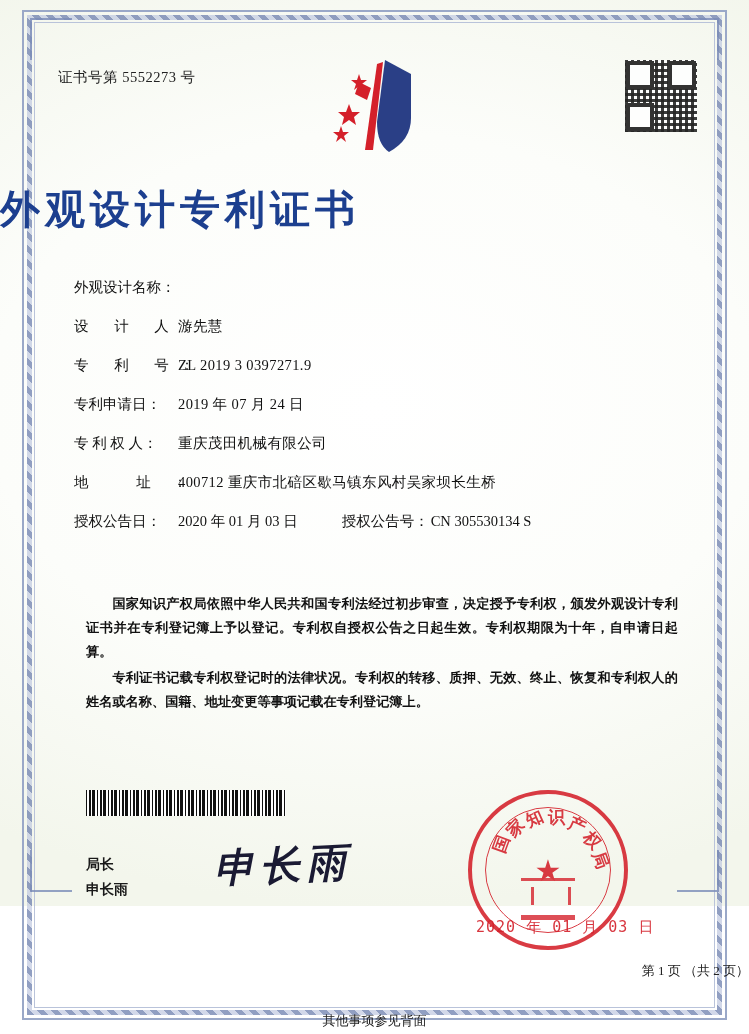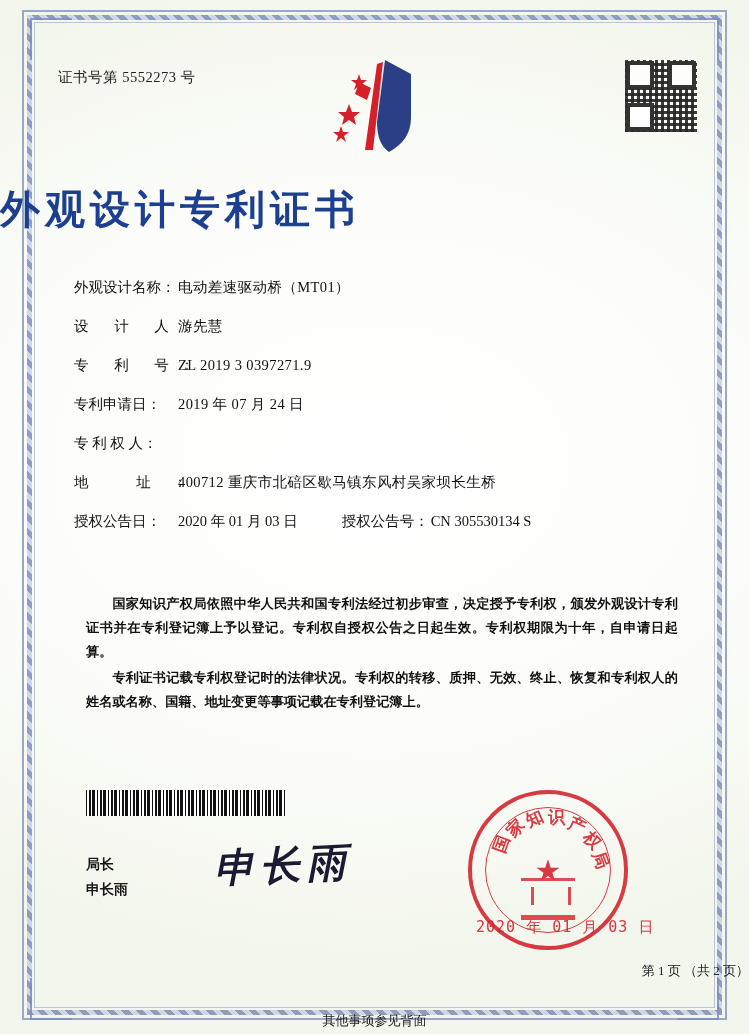--- a/index.html
+++ b/index.html
@@ -12,21 +12,21 @@
     height: 1034px;
     font-family: "Liberation Serif", "DejaVu Serif", serif;
     color: #1a1a1a;
     position: relative;
     overflow: hidden;
   }
   .page {
     position: absolute;
     left: 0; top: 0;
     width: 749px;
-    height: 1034px;
+    height: 906px;
     background:
       radial-gradient(ellipse 700px 500px at 50% 45%, #ffffff 0%, #fcfdfa 55%, #f3f6ec 100%);
   }
 
   
   .border-outer {
     position: absolute;
     left: 22px; top: 10px;
     width: 705px; height: 1010px;
     border: 2px solid #9aa8c8;
@@ -302,36 +302,36 @@
       <polygon points="44,22 46,28 52,28 47,32 49,38 44,34 39,38 41,32 36,28 42,28" fill="#d4202a"></polygon>
       <path d="M34 96 L74 102 L74 106 L34 101 Z" fill="#2a3f86" opacity="0"></path>
     </svg>
   </div>
 
   <div class="title">外观设计专利证书</div>
 
   <div class="fields">
     <div class="field-row">
       <div class="field-label">外观设计名称：</div>
-      <div class="field-value">电动差速驱动桥（MT01）</div>
     </div>
     <div class="field-row">
       <div class="field-label sp2">设 计 人：</div>
       <div class="field-value">游先慧</div>
     </div>
     <div class="field-row">
       <div class="field-label sp2">专 利 号：</div>
       <div class="field-value">ZL 2019 3 0397271.9</div>
     </div>
     <div class="field-row">
       <div class="field-label">专利申请日：</div>
       <div class="field-value">2019 年 07 月 24 日</div>
     </div>
     <div class="field-row">
       <div class="field-label">专 利 权 人：</div>
+      <div class="field-value">重庆茂田机械有限公司</div>
     </div>
     <div class="field-row">
       <div class="field-label sp3">地 址：</div>
       <div class="field-value">400712 重庆市北碚区歇马镇东风村吴家坝长生桥</div>
     </div>
     <div class="field-row dual">
       <div class="field-label">授权公告日：</div>
       <div>2020 年 01 月 03 日</div>
       <div class="dual-second-label">授权公告号：</div>
       <div class="dual-second-value">CN 305530134 S</div>

